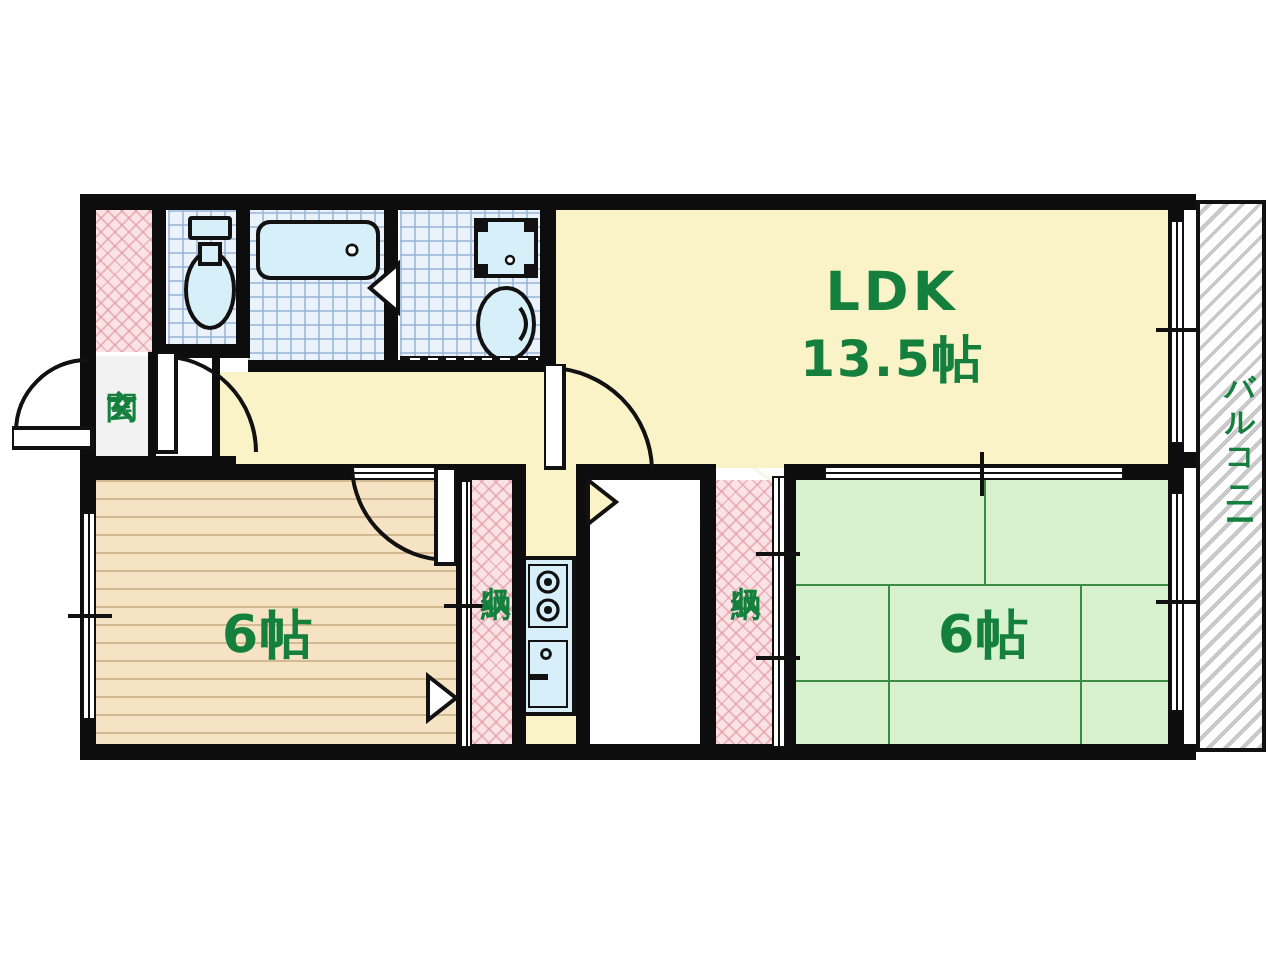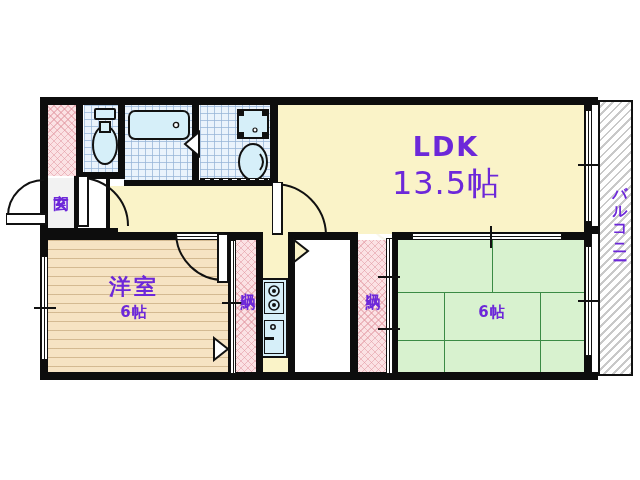--- a/index.html
+++ b/index.html
@@ -55,25 +55,25 @@
   
   .glaz{position:absolute;background:#ffffff;border:1.5px solid #111;box-sizing:border-box;}
   .glaz:after{content:"";position:absolute;background:#111;}
   .glaz.h:after{left:0;right:0;top:50%;height:1px;margin-top:-0.5px;}
   .glaz.v:after{top:0;bottom:0;left:50%;width:1px;margin-left:-0.5px;}
 
   
   .seam{position:absolute;background:#3b8b45;}
 
   
-  .lbl{position:absolute;color:#6d28d9;text-align:center;white-space:nowrap;line-height:1.12;}
+  .lbl{position:absolute;color:#15803d;text-align:center;white-space:nowrap;line-height:1.12;}
   .lbl-ldk{font-size:27px;font-weight:700;letter-spacing:2px;}
-  .lbl-ldk2{font-size:32px;font-weight:400;letter-spacing:1px;}
+  .lbl-ldk2{font-size:25px;font-weight:700;letter-spacing:1px;}
   .lbl-room{font-size:22px;font-weight:700;letter-spacing:3px;}
-  .lbl-room2{font-size:15px;font-weight:700;letter-spacing:1px;}
+  .lbl-room2{font-size:26px;font-weight:700;letter-spacing:1px;}
   .lbl-small{font-size:15px;font-weight:700;letter-spacing:1px;}
   .vert{writing-mode:vertical-rl;text-orientation:upright;letter-spacing:2px;}
 
   
   .wm{position:absolute;opacity:.16;pointer-events:none;}
 </style>
 </head>
 <body>
 
 <div id="plan">
@@ -252,21 +252,20 @@
 
   <svg style="position:absolute;left:292px;top:238px;width:18px;height:26px">
     <path d="M2 2 L16 13 L2 24 Z" fill="#faf3c8" stroke="#111" stroke-width="2"></path>
   </svg>
 
   <div class="lbl lbl-ldk" style="left:366px;top:132px;width:160px;">LDK</div>
   <div class="lbl lbl-ldk2" style="left:356px;top:166px;width:180px;">13.5帖</div>
 
   <div class="lbl lbl-room2" style="left:432px;top:304px;width:120px;">6帖</div>
 
-  <div class="lbl lbl-room" style="left:70px;top:275px;width:128px;">洋室</div>
   <div class="lbl lbl-room2" style="left:70px;top:304px;width:128px;">6帖</div>
 
   <div class="lbl vert lbl-small" style="left:51px;top:182px;width:18px;">玄関</div>
 
   <div class="lbl vert lbl-small" style="left:238px;top:281px;width:18px;">収納</div>
 
   <div class="lbl vert lbl-small" style="left:363px;top:281px;width:18px;">収納</div>
 
 </div>
 

